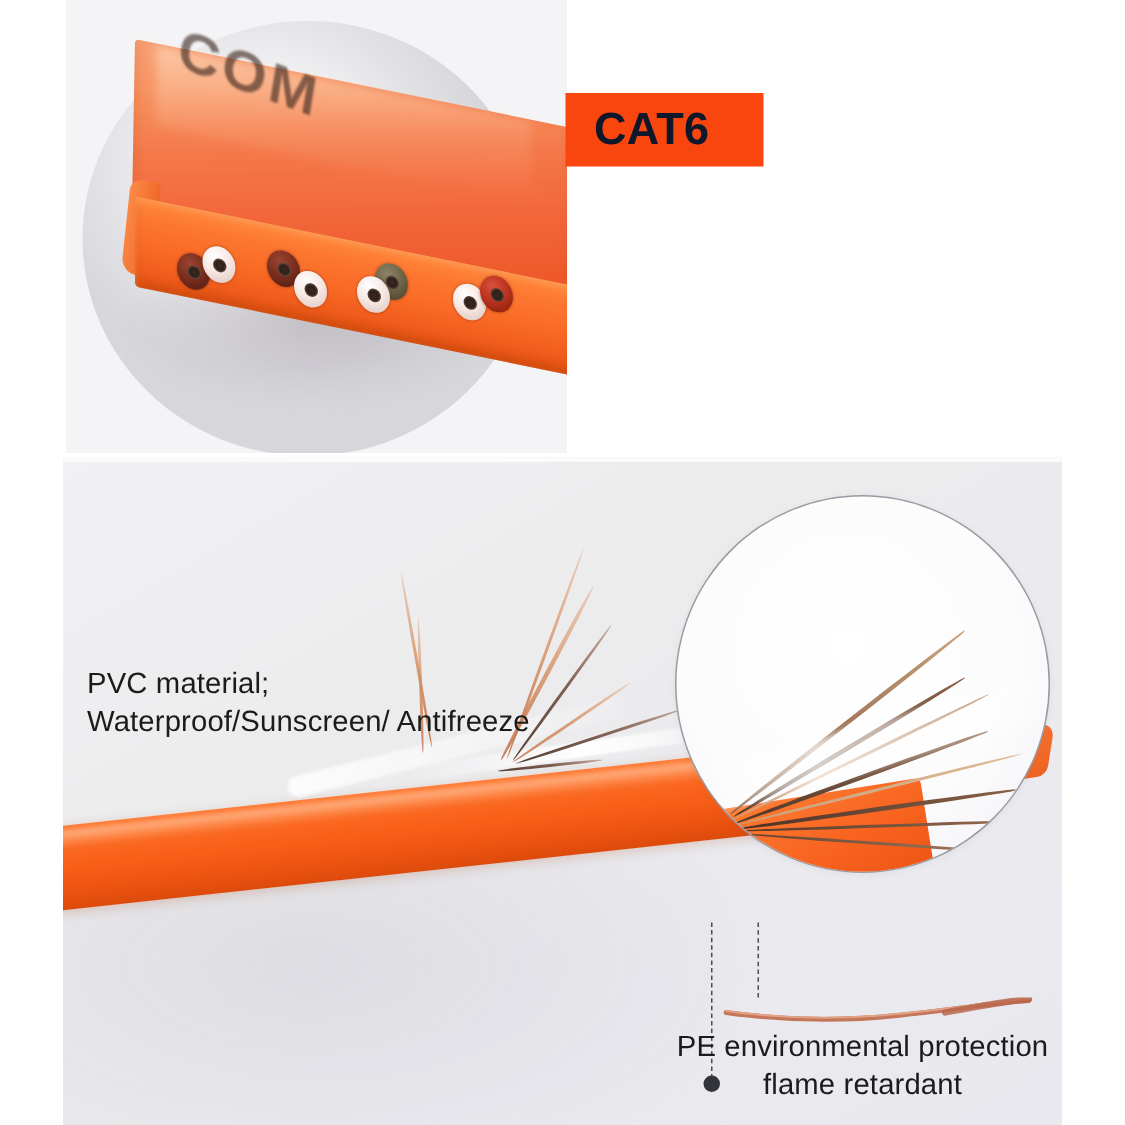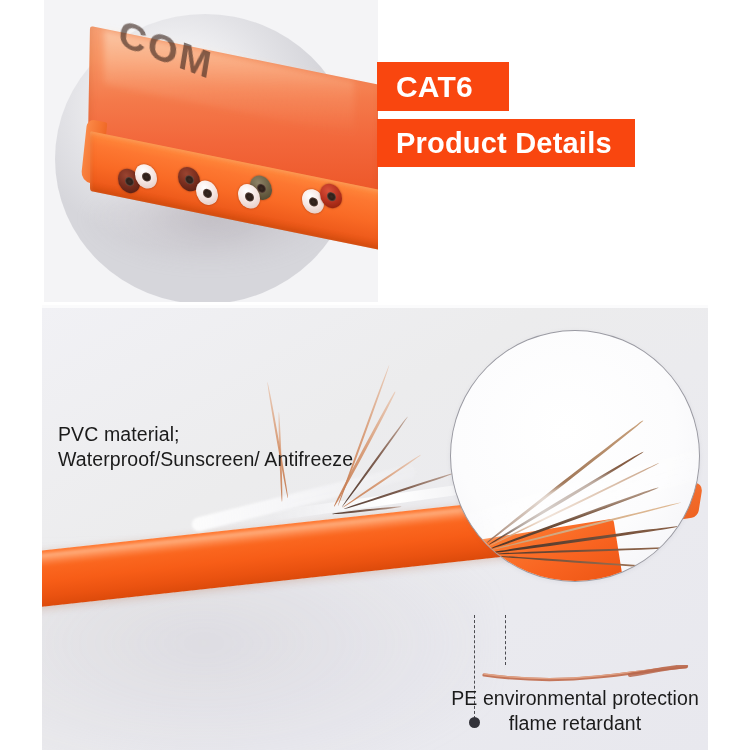--- a/index.html
+++ b/index.html
@@ -146,21 +146,21 @@
   }
   .cond.white { background: radial-gradient(circle at 38% 30%, #ffffff 0%, #f7e8e4 45%, #e6cfc9 80%, #d4b6ae 100%); }
   .cond.dark  { background: radial-gradient(circle at 38% 30%, #9a4430 0%, #7c2f1f 45%, #5d2216 80%, #47190f 100%); }
   .cond.olive { background: radial-gradient(circle at 38% 30%, #8e8367 0%, #6f6549 45%, #554c34 80%, #3e3726 100%); }
   .cond.red   { background: radial-gradient(circle at 38% 30%, #d9503a 0%, #bb3421 45%, #97240f 80%, #76190a 100%); }
 
   
   .badge {
     position: absolute;
     background: #f9460f;
-    color: #ffffff;
+    color: #0f172a;
     display: flex;
     align-items: center;
     box-sizing: border-box;
   }
   .badge-cat6 {
     left: 377px;
     top: 62px;
     width: 132px;
     height: 49px;
     padding-left: 19px;
@@ -332,21 +332,21 @@
   .annot-text {
     position: absolute;
     color: #1b1b1b;
     font-size: 19.5px;
     line-height: 25px;
     white-space: pre-line;
     letter-spacing: 0.1px;
   }
   .annot-pvc {
     left: 58px;
-    top: 422px;
+    top: 444px;
     width: 340px;
   }
   .annot-pe {
     left: 440px;
     top: 686px;
     width: 270px;
     text-align: center;
   }
   .dashed-v {
     position: absolute;
@@ -414,21 +414,20 @@
             <span class="core"></span>
           </div>
         <div class="cond red" style="left:18px; top:0px;">
             <span class="core"></span>
           </div>
       </div>
     </div>
   </div>
 
   <div class="badge badge-cat6">CAT6</div>
-  <div class="badge badge-product-details">Product Details</div>
 
   <div class="bottom-panel">
     <div class="panel-top-hairline"></div>
     <div class="bg-soft-shadow"></div>
 
     <div class="flat-cable"></div>
     <div class="flat-cable-gloss"></div>
     <div class="flat-cable-tip"></div>
     <div class="jacket-peel"></div>
     <div class="jacket-split"></div>

